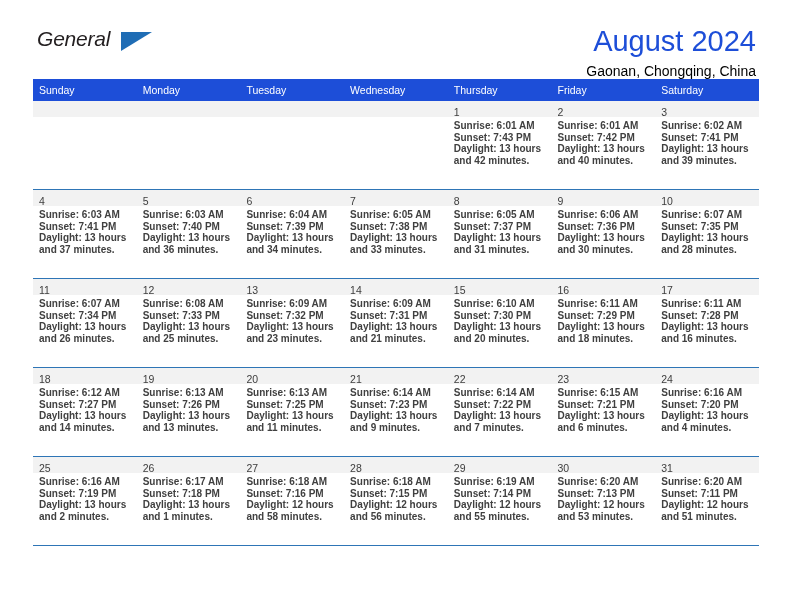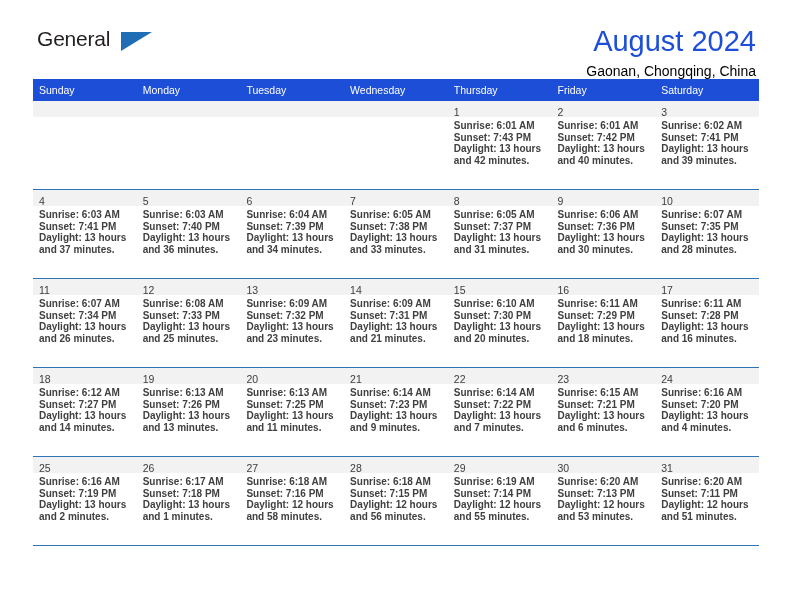--- a/index.html
+++ b/index.html
@@ -28,20 +28,21 @@
     height: 72px;
     padding-top: 24px;
     box-sizing: border-box;
   }
   .logo {
     position: absolute;
     left: 4px;
     top: 28px;
     width: 120px;
     height: 46px;
+    font-style: italic;
   }
   .logo-general {
     font-size: 21px;
     color: #231f20;
     letter-spacing: -0.2px;
     line-height: 22px;
     font-family: "Liberation Sans", sans-serif;
   }
   .logo-blue {
     font-size: 21px;

